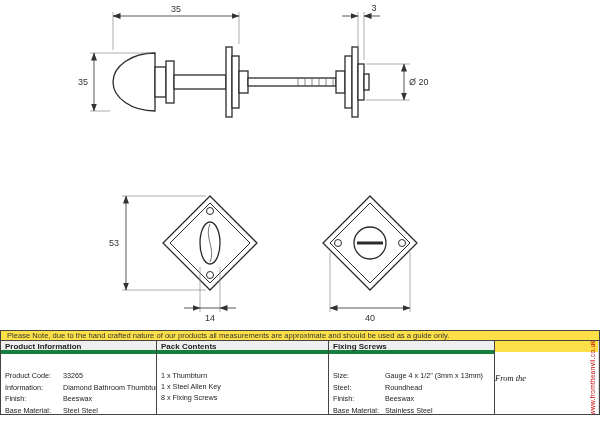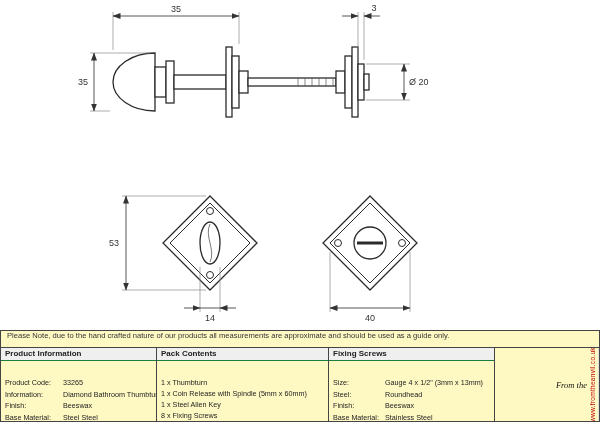--- a/index.html
+++ b/index.html
@@ -1,18 +1,18 @@
 <!DOCTYPE html>
 <html><head>
 <meta charset="utf-8">
 <style>
   * { margin:0; padding:0; box-sizing:border-box; }
   html,body { width:600px; height:422px; background:#fff; overflow:hidden;
               font-family:"Liberation Sans", sans-serif; color:#222; }
-  .sheet { width:600px; height:422px; background:#fef9c3; display:flex; flex-direction:column; }
+  .sheet { width:600px; height:352px; background:#fde047; display:flex; flex-direction:column; }
 
   
   .drawing-area { width:600px; height:330px; background:#fff; }
   .outline  { fill:#ffffff; stroke:#2b2b2b; stroke-width:1.3; }
   .outline2 { fill:none;    stroke:#2b2b2b; stroke-width:1;   }
   .slot     { stroke:#2b2b2b; stroke-width:3; }
   .thread   { stroke:#555; stroke-width:0.7; }
   .ext      { stroke:#8a8a8a; stroke-width:0.7; }
   .dimline  { stroke:#444; stroke-width:0.9; fill:none; }
   .detail   { fill:none; stroke:#555; stroke-width:0.8; }
@@ -20,31 +20,31 @@
 
   
   .note-bar { height:18px; border:1px solid #444; display:flex; align-items:flex-start;
               padding:0 6px; font-size:7.6px; color:#333; }
 
   
   .footer { height:74px; border:1px solid #444; border-top:none;
             display:grid; grid-template-columns:156px 172px 166px 104px; }
   .fcell { border-right:1px solid #444; overflow:hidden; }
   .fcell:last-child { border-right:none; }
-  .fhead { height:13px; border-bottom:1px solid #15803d; background:#efefef;
+  .fhead { height:13px; border-bottom:4px solid #15803d; background:#efefef;
            font-size:8px; font-weight:bold; padding:1px 4px; white-space:nowrap; }
   .fbody { padding-top:16px; }
   .frow  { display:flex; font-size:7.2px; line-height:11.5px; padding:0 4px; white-space:nowrap; }
   .flabel { width:58px; flex:none; }
   .flabel-sm { width:52px; flex:none; }
   .fitem { font-size:7.2px; line-height:11px; padding:0 4px; white-space:nowrap; }
 
   
   .logo-cell { display:flex; height:100%; }
-  .logo-main { flex:1; display:flex; flex-direction:column; align-items:flex-end; justify-content:center; }
+  .logo-main { flex:1; display:flex; flex-direction:column; align-items:flex-start; justify-content:center; }
   .logo-fromthe { font:italic 8.5px "Liberation Serif", serif; color:#111; }
   .logo-row { display:flex; align-items:flex-start; gap:2px; }
   .anvil-icon { width:22px; height:14px; margin-top:4px; }
   .logo-name { font:bold 17px "Liberation Serif", serif; letter-spacing:0.5px; color:#111; }
   .logo-reg { font-size:6px; margin-top:2px; }
   .logo-url { width:12px; writing-mode:vertical-rl; transform:rotate(180deg);
               color:#c00000; font-size:6.5px; display:flex; align-items:center;
               justify-content:center; border-left:1px solid #e0e0e0; letter-spacing:0.3px; }
 </style>
 </head>
@@ -185,21 +185,20 @@
           <span class="flabel">Base Material:</span>
           <span>Steel Steel</span>
         </div>
       </div>
     </div>
 
     <div class="fcell">
       <div class="fhead">Pack Contents</div>
       <div class="fbody">
         <div class="fitem">1 x Thumbturn</div>
-        <div class="fitem">1 x Coin Release with Spindle (5mm x 60mm)</div>
         <div class="fitem">1 x Steel Allen Key</div>
         <div class="fitem">8 x Fixing Screws</div>
       </div>
     </div>
 
     <div class="fcell">
       <div class="fhead">Fixing Screws</div>
       <div class="fbody">
         <div class="frow">
           <span class="flabel-sm">Size:</span>

